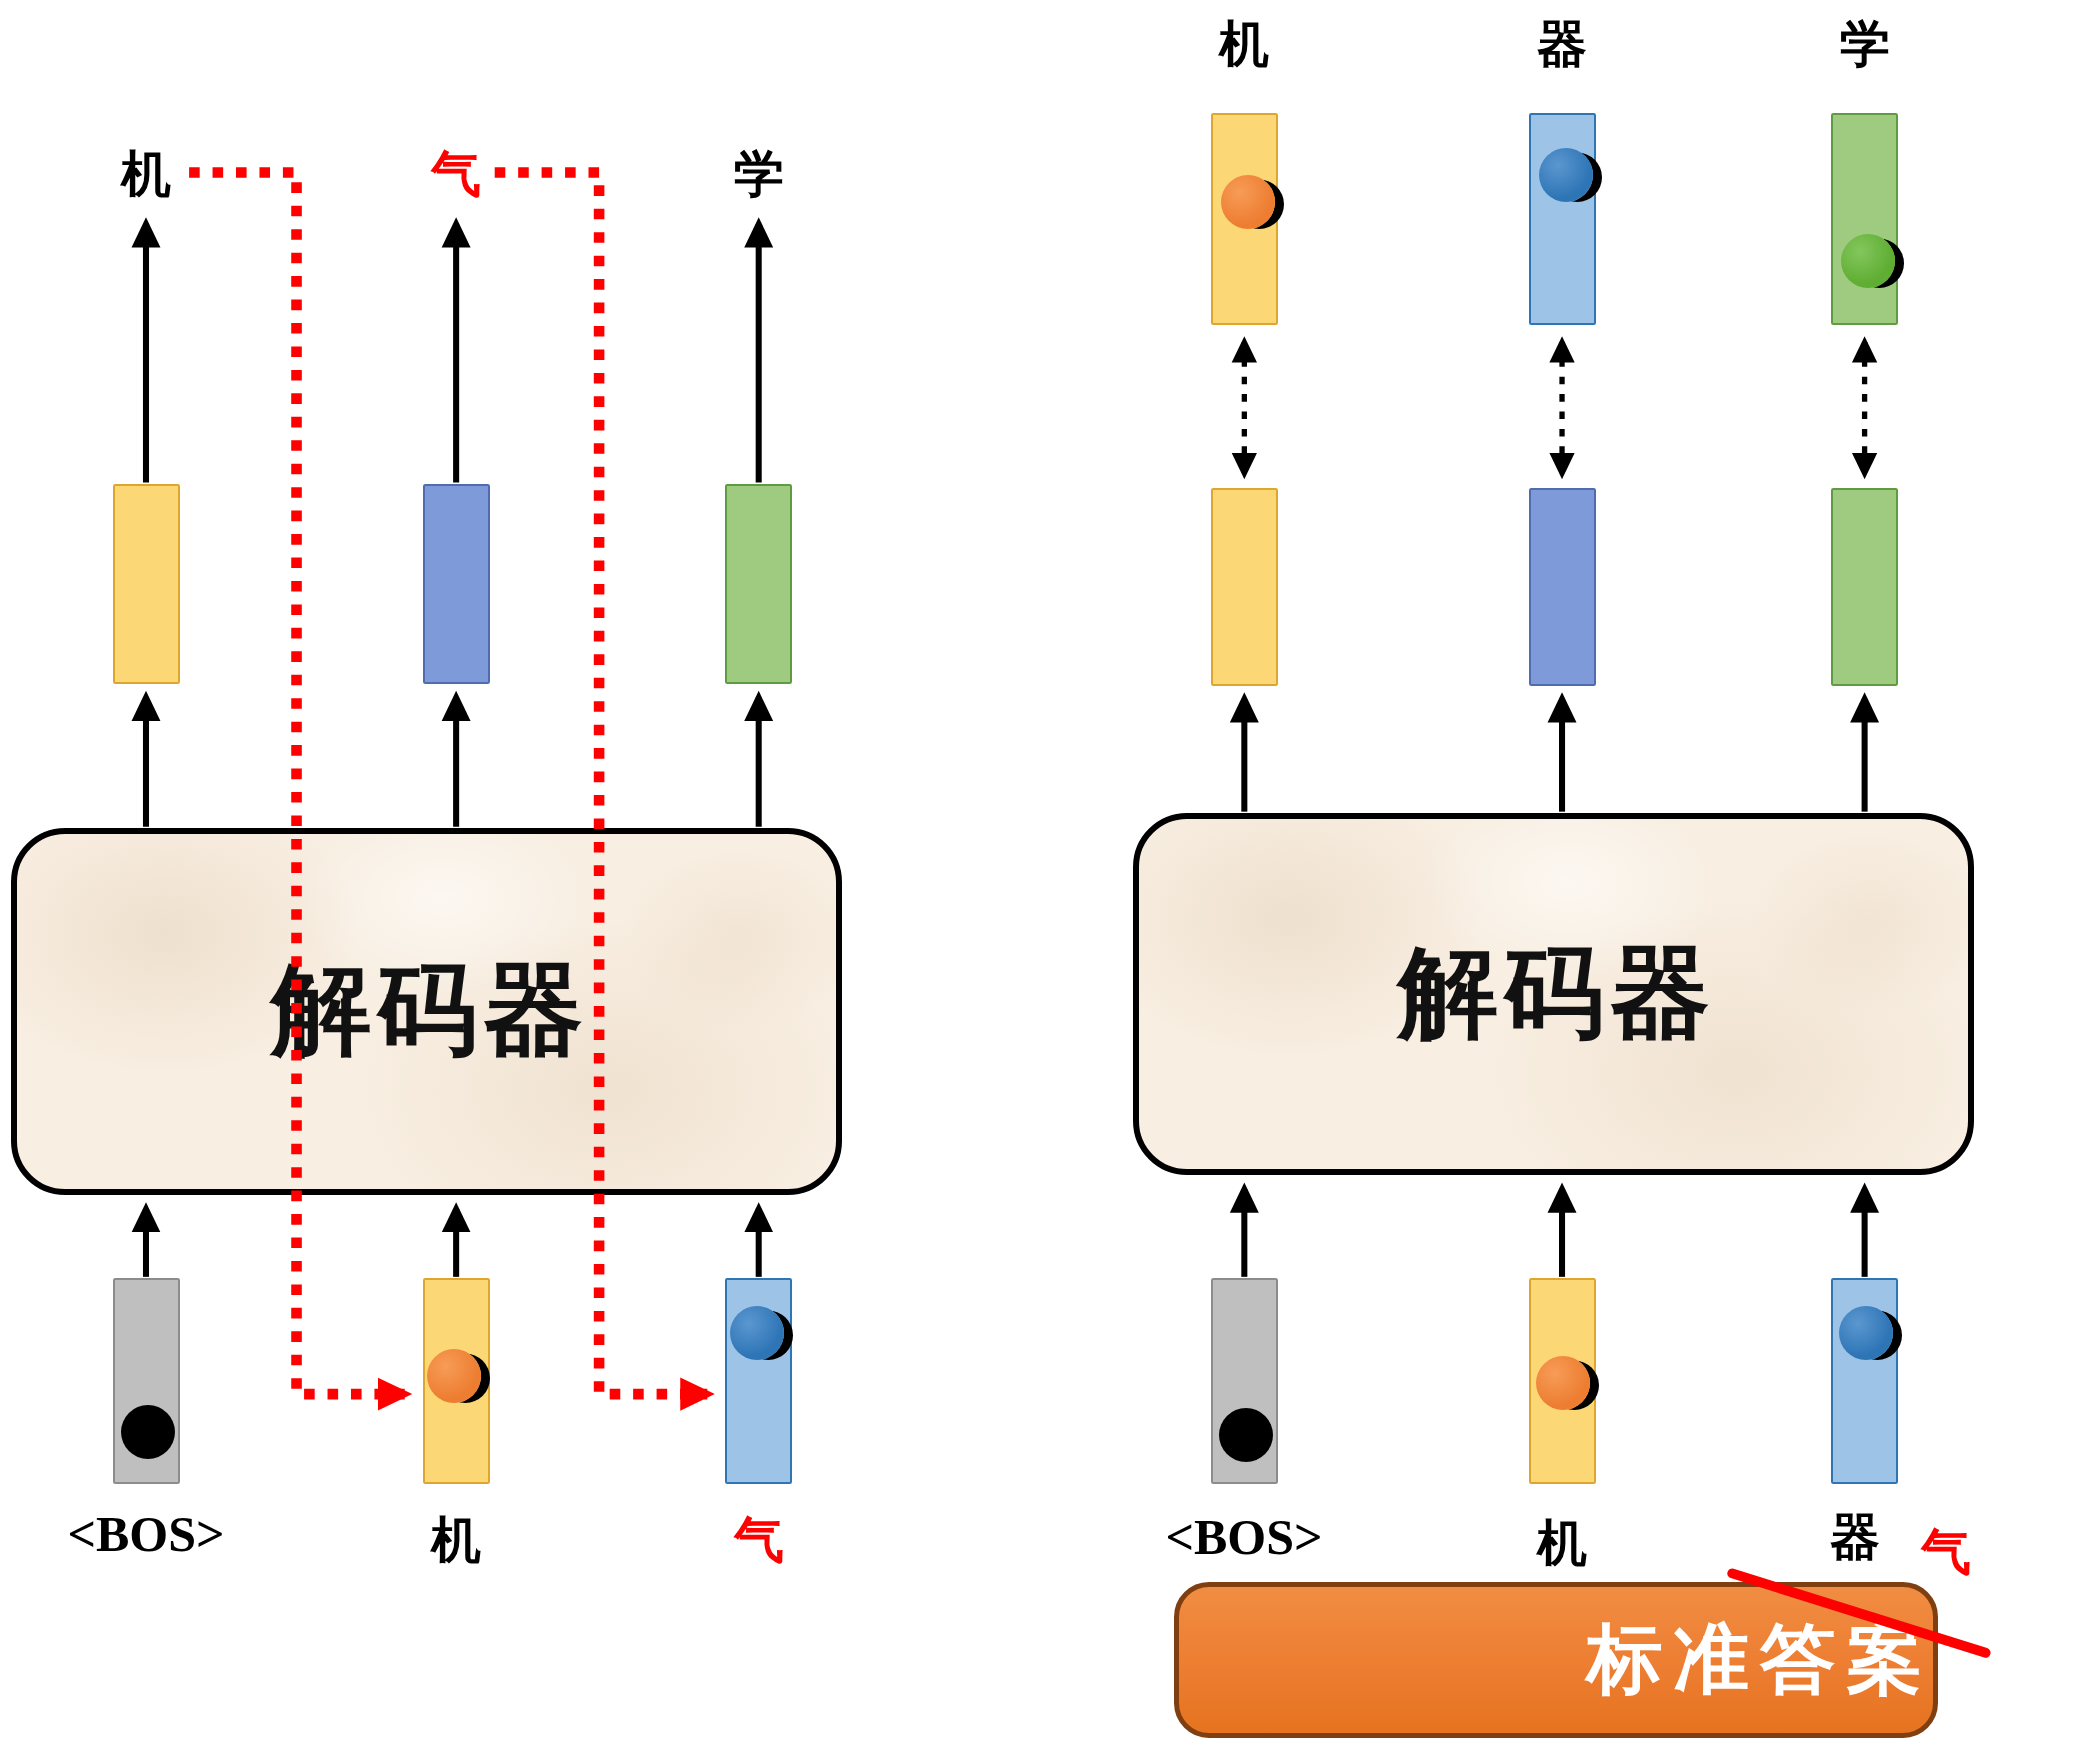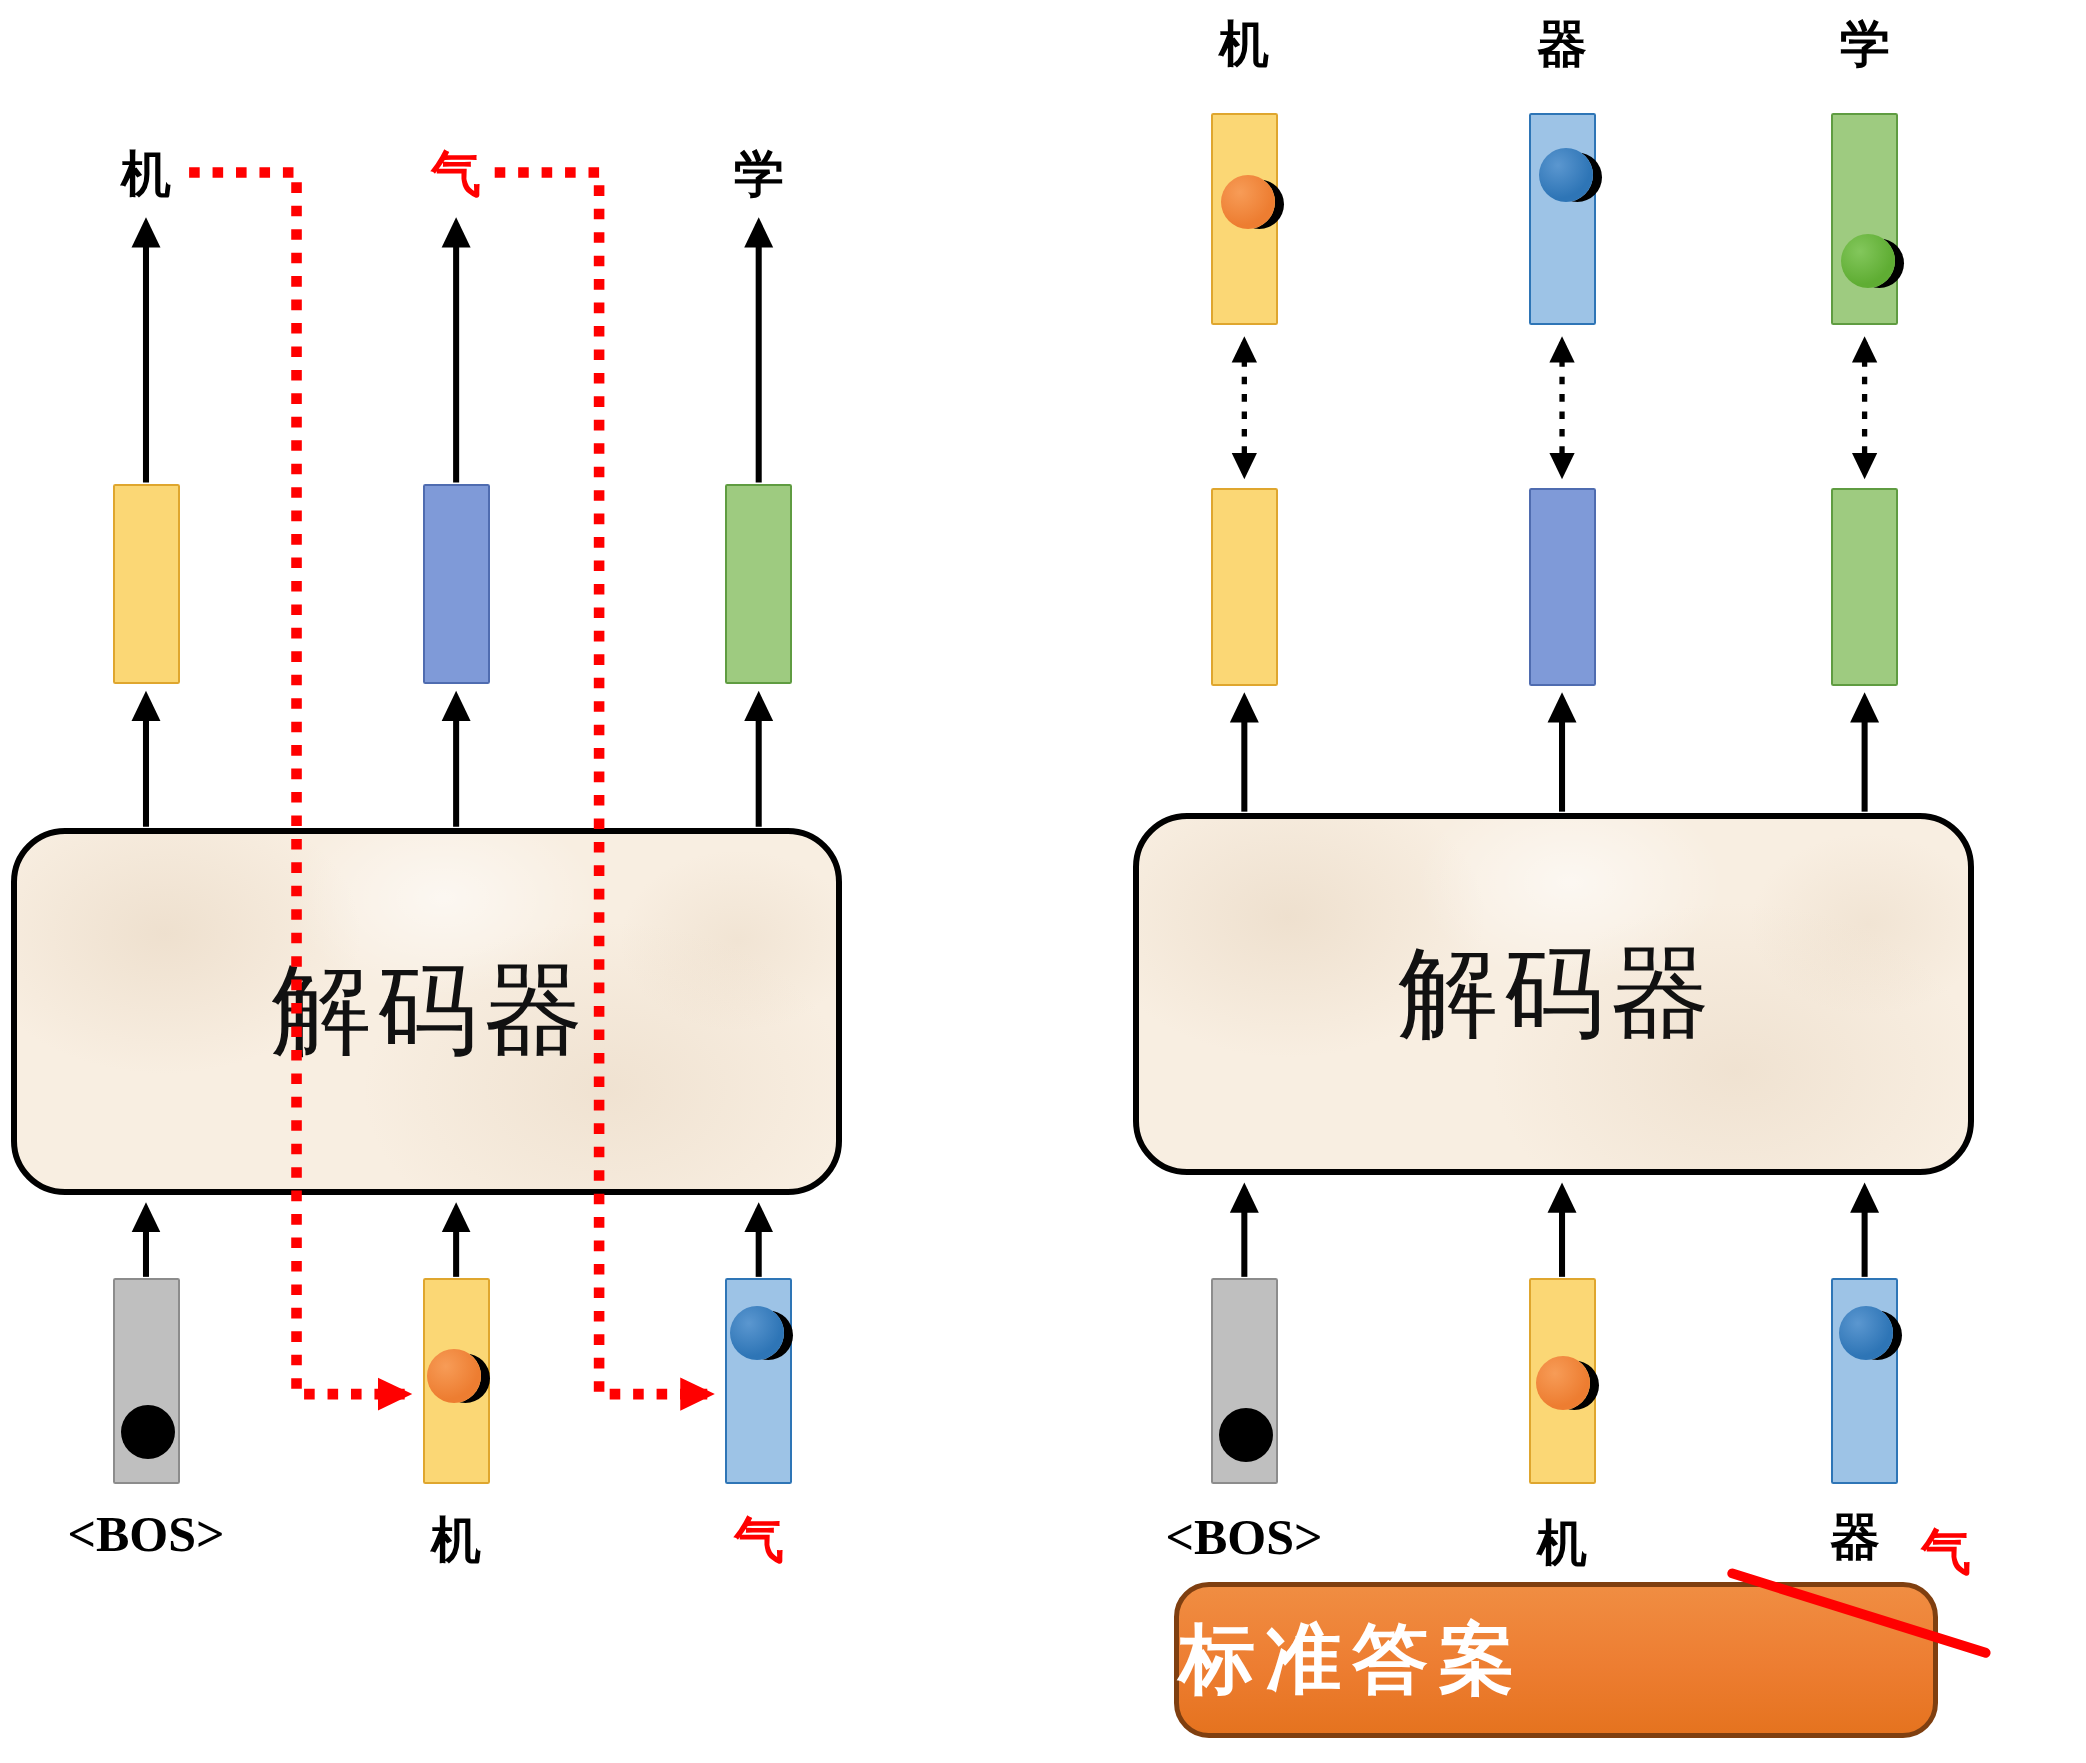--- a/index.html
+++ b/index.html
@@ -56,33 +56,33 @@
     background-color:var(--decoder-fill,#f8eee1);
     background-image:
       radial-gradient(ellipse 318px 227px at 18% 28%, rgba(213,188,158,0.28), transparent 62%),
       radial-gradient(ellipse 393px 272px at 72% 72%, rgba(213,188,158,0.24), transparent 62%),
       radial-gradient(ellipse 257px 166px at 52% 18%, rgba(255,255,255,0.55), transparent 60%),
       radial-gradient(ellipse 197px 151px at 88% 30%, rgba(213,188,158,0.20), transparent 60%);
     display:flex;align-items:center;justify-content:center;
   }
   .decoder .decoder-text{
     font-size:100px;
-    font-weight:400;
+    font-weight:700;
     letter-spacing:6px;
     color:#111;
     margin-left:7px;
   }
   
   .answer{
     position:absolute;
     box-sizing:border-box;
     border:5.3px solid #7f3f10;
     border-radius:35px;
     background:linear-gradient(180deg,#f08d42 0%, var(--answer-orange,#ed7d31) 55%, #e5731f 100%);
-    display:flex;align-items:center;justify-content:flex-start;
+    display:flex;align-items:center;justify-content:flex-end;
   }
   .answer .answer-text{
     font-size:76px;
     font-weight:700;
     letter-spacing:10.6px;
     color:#ffffff;
   }
   
   #overlay{position:absolute;left:0;top:0;pointer-events:none;}
   .ln-black {stroke:#000;stroke-width:8;fill:none;}

